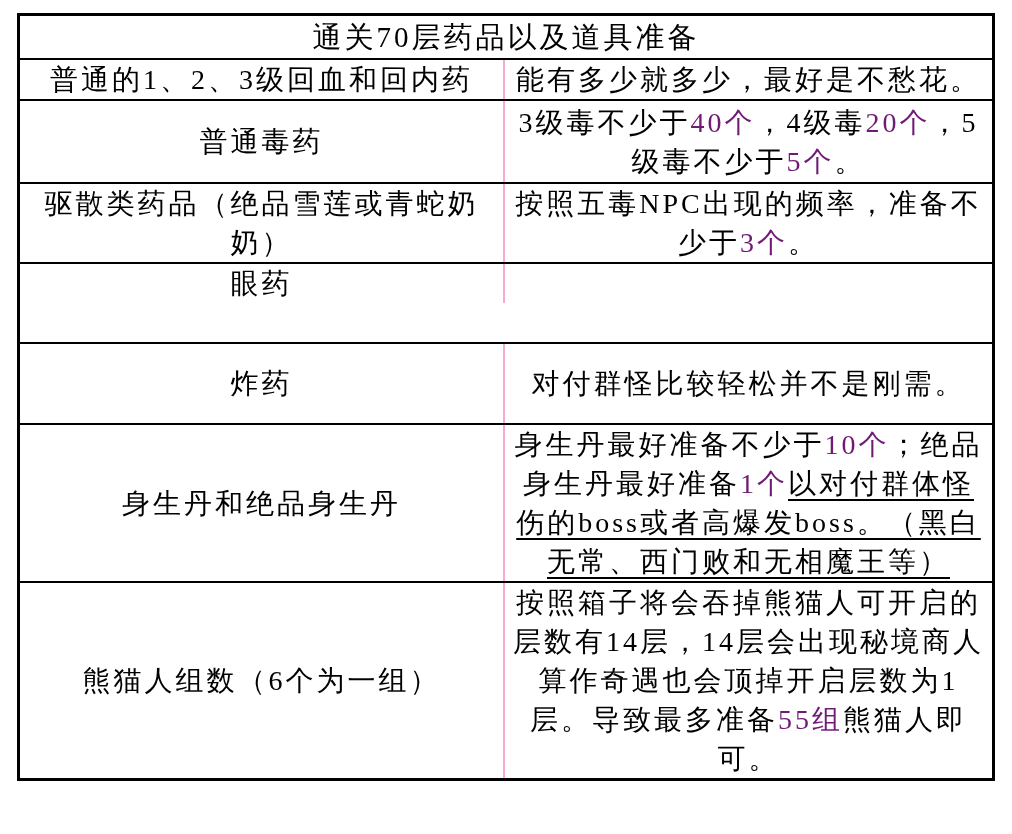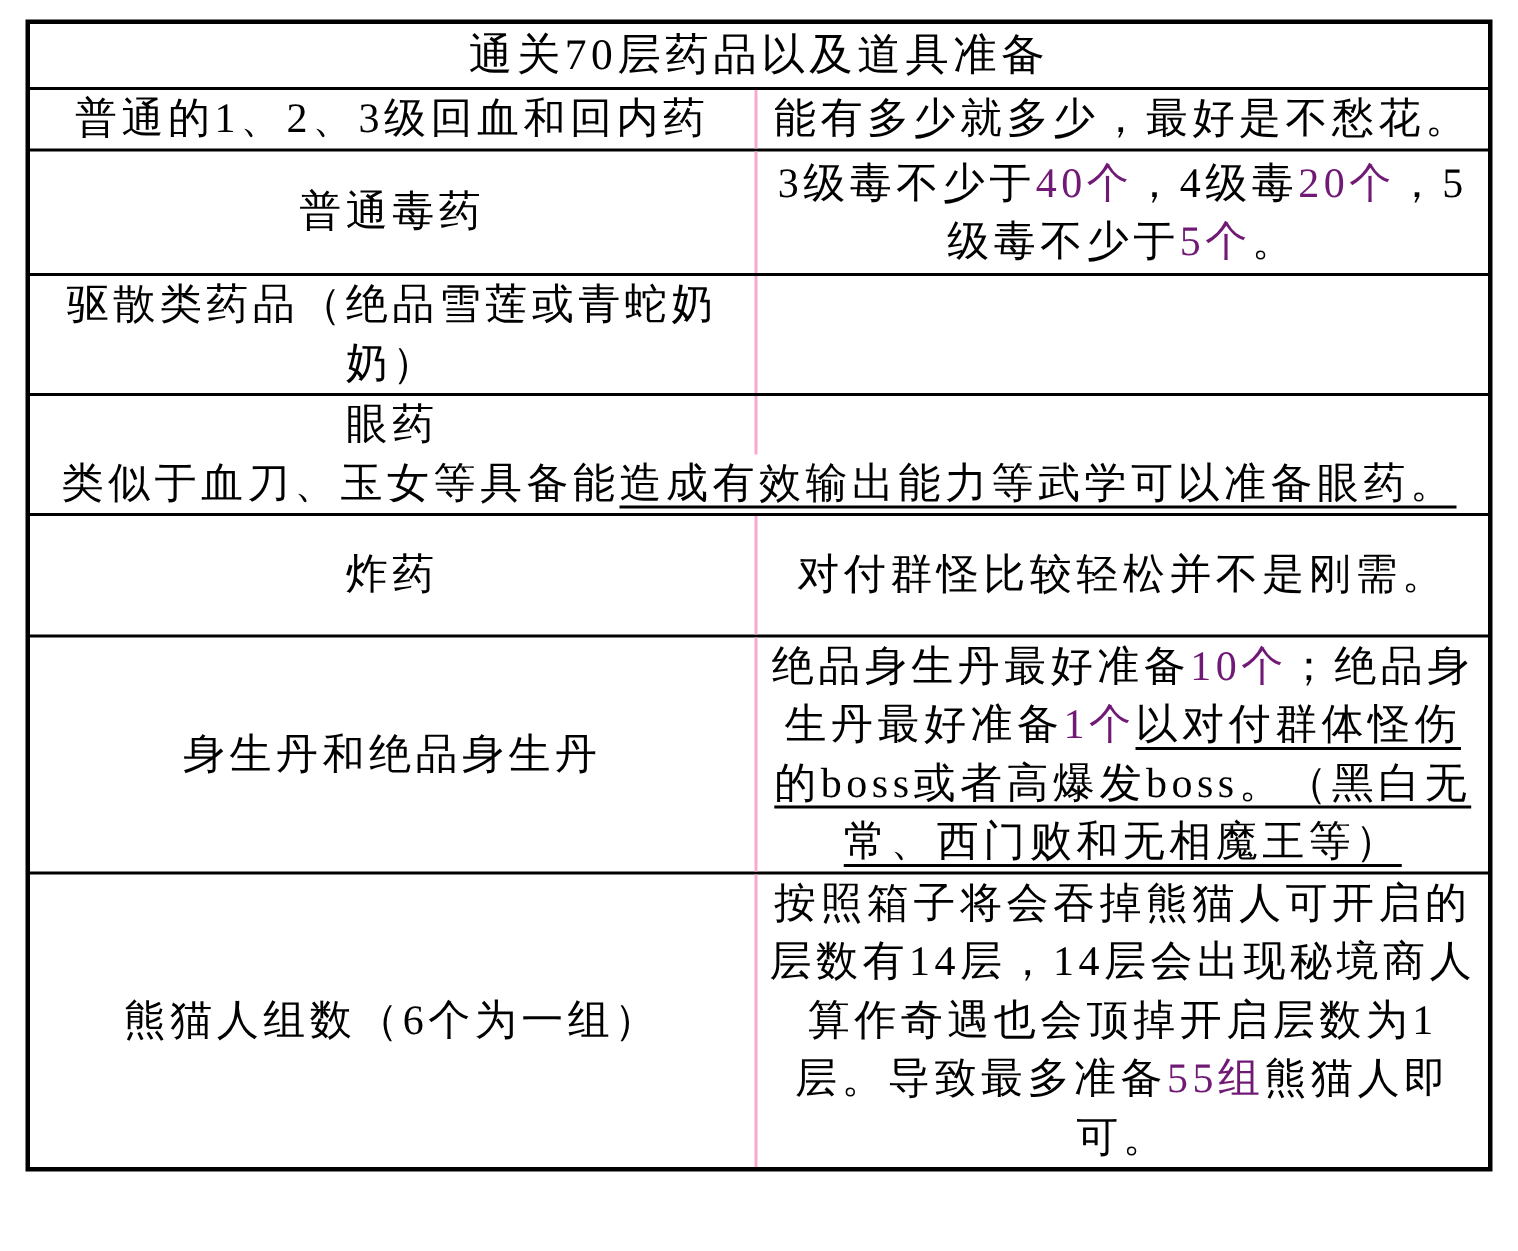--- a/index.html
+++ b/index.html
@@ -91,43 +91,43 @@
           <div class="cell-text"><span>普通毒药</span></div>
         </div>
         <div class="cell right">
           <div class="cell-text"><span>3级毒不少于</span><span class="red">40个</span><span>，4级毒</span><span class="red">20个</span><span>，5级毒不少于</span><span class="red">5个</span><span>。</span></div>
         </div>
       </div>
       <div class="row">
         <div class="cell left">
           <div class="cell-text"><span>驱散类药品（绝品雪莲或青蛇奶奶）</span></div>
         </div>
+        <div class="cell right">
+          <div class="cell-text"><span>按照五毒NPC出现的频率，准备不少于</span><span class="red">3个</span><span>。</span></div>
+        </div>
       </div>
       <div class="row">
         <div class="cell left">
           <div class="cell-text"><span>眼药</span></div>
-        </div>
-        <div class="cell right">
-          <div class="cell-text"><span>类似于血刀、玉女等具备能</span><span class="ul">造成有效输出能力等武学可以准备眼药。</span></div>
         </div>
       </div>
       <div class="row">
         <div class="cell left">
           <div class="cell-text"><span>炸药</span></div>
         </div>
         <div class="cell right">
           <div class="cell-text"><span>对付群怪比较轻松并不是刚需。</span></div>
         </div>
       </div>
       <div class="row">
         <div class="cell left">
           <div class="cell-text"><span>身生丹和绝品身生丹</span></div>
         </div>
         <div class="cell right">
-          <div class="cell-text"><span>绝品身生丹最好准备</span><span class="red">10个</span><span>；绝品身生丹最好准备</span><span class="red">1个</span><span class="ul">以对付群体怪伤的boss或者高爆发boss。（黑白无常、西门败和无相魔王等）</span></div>
+          <div class="cell-text"><span>身生丹最好准备不少于</span><span class="red">10个</span><span>；绝品身生丹最好准备</span><span class="red">1个</span><span class="ul">以对付群体怪伤的boss或者高爆发boss。（黑白无常、西门败和无相魔王等）</span></div>
         </div>
       </div>
       <div class="row">
         <div class="cell left">
           <div class="cell-text"><span>熊猫人组数（6个为一组）</span></div>
         </div>
         <div class="cell right">
           <div class="cell-text"><span>按照箱子将会吞掉熊猫人可开启的层数有14层，14层会出现秘境商人算作奇遇也会顶掉开启层数为1层。导致最多准备</span><span class="red">55组</span><span>熊猫人即可。</span></div>
         </div>
       </div>

